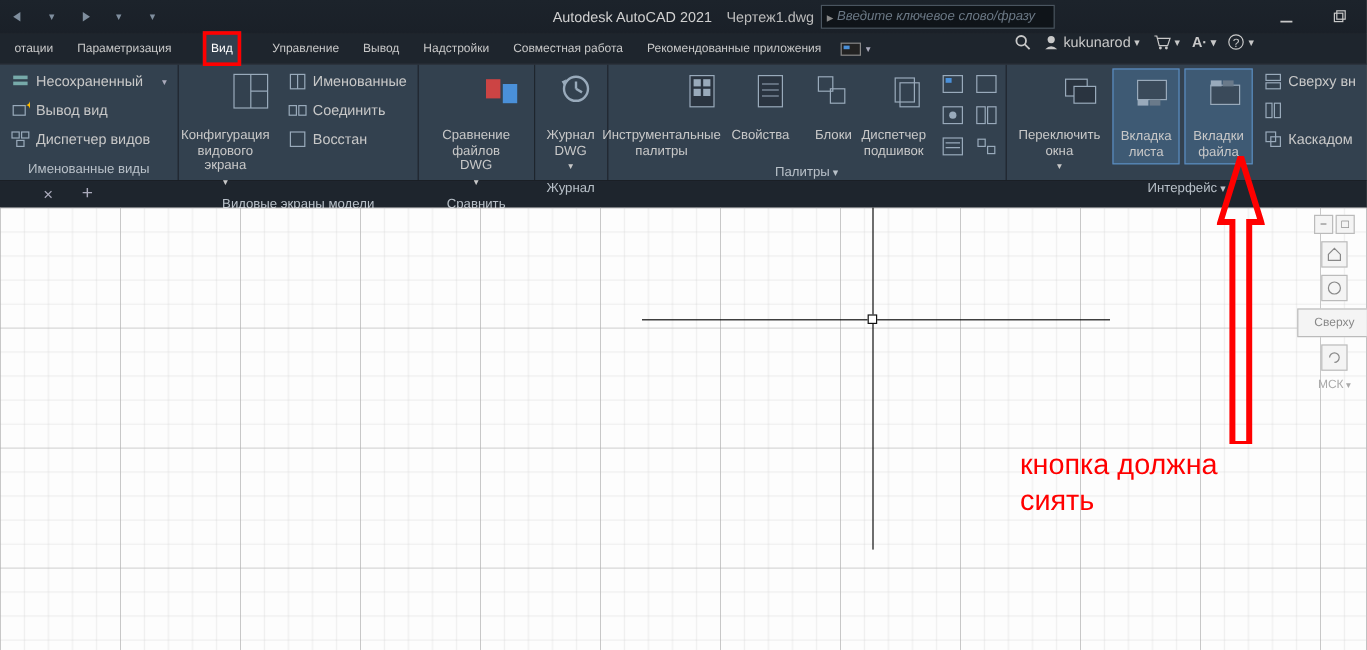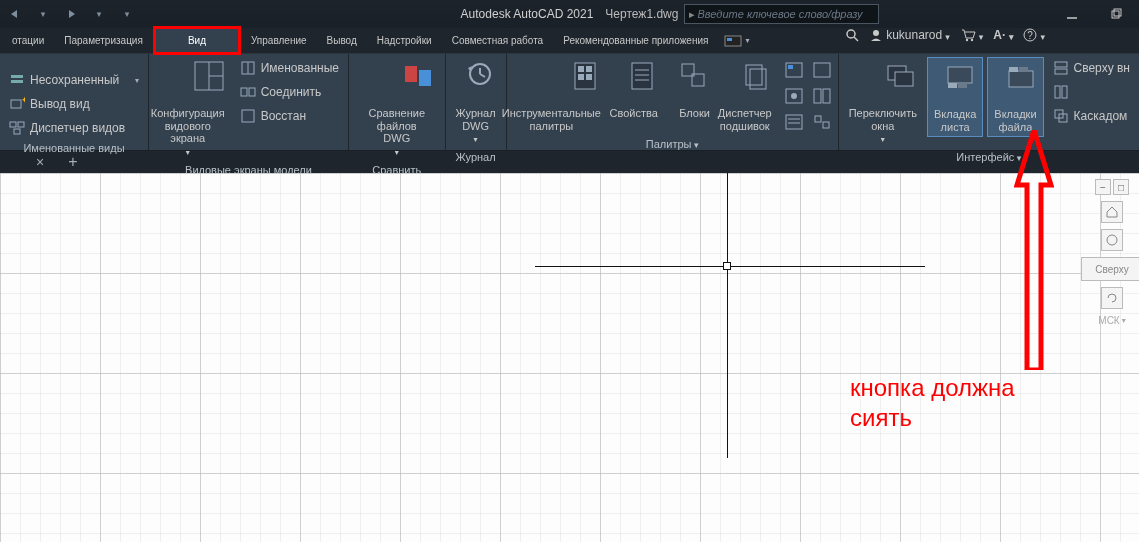--- a/index.html
+++ b/index.html
@@ -34,21 +34,21 @@
   background: #0f1419;
   border: 1px solid #4a5560;
   display: flex; align-items: center;
   padding: 0 4px;
   font-style: italic;
   color: #6b7885;
   font-size: 11px;
 }
 .searchbox .tri { color: #888; margin-right: 3px; font-style: normal;}
 .title-right { position: absolute; right: 6px; display: flex; gap: 10px; align-items: center; }
-.title-right .tbtn { display: flex; align-items: flex-end; gap: 3px; cursor: pointer; color: #c8c8c8; font-size: 12px; margin-top: 42px;}
+.title-right .tbtn { display: flex; align-items: center; gap: 3px; cursor: pointer; color: #c8c8c8; font-size: 12px; margin-top: 42px;}
 .wclose { width: 34px; height: 20px; display:flex; align-items:center; justify-content:center; cursor:pointer; }
 
 
 .menubar {
   height: 26px;
   background: #1e252d;
   border-bottom: 1px solid #2d343d;
   display: flex;
   align-items: stretch;
   padding-left: 2px;
@@ -60,22 +60,22 @@
   color: #c8c8c8;
   cursor: pointer;
   font-size: 10px;
 }
 .menuitem.active {
   background: #33414f;
   color: #fff;
 }
 .menuitem.highlighted {
   border: 3px solid #ff0000;
-  padding: 0 32px;
-  margin: -2px 0;
+  padding: 0 4px;
+  margin: -2px 16px;
   z-index: 5;
   position: relative;
 }
 .menu-quick { padding: 0 6px; display:flex; align-items:center; gap:3px; }
 
 
 .ribbon {
   height: 97px;
   background: #33414f;
   display: flex;
@@ -272,21 +272,21 @@
         <rect x="3" y="4" width="5" height="3" fill="#4a90d9"></rect>
       </svg>
     <span style="font-size:8px;color:#aab;">▾</span>
   </div>
 </div>
 
 <div class="ribbon">
 
   <div class="panel" style="width:160px;">
     <div class="panel-body">
-      <div class="stack" style="width:100%;margin-top:12px;">
+      <div class="stack" style="width:100%;">
         <div class="smallbtn wide dd">
           <span class="ic">
               <svg width="16" height="16">
                 <rect x="2" y="3" width="12" height="3" fill="#7aa"></rect>
                 <rect x="2" y="8" width="12" height="3" fill="#7aa"></rect>
               </svg>
             </span>
           <span>Несохраненный</span>
         </div>
         <div class="smallbtn">

